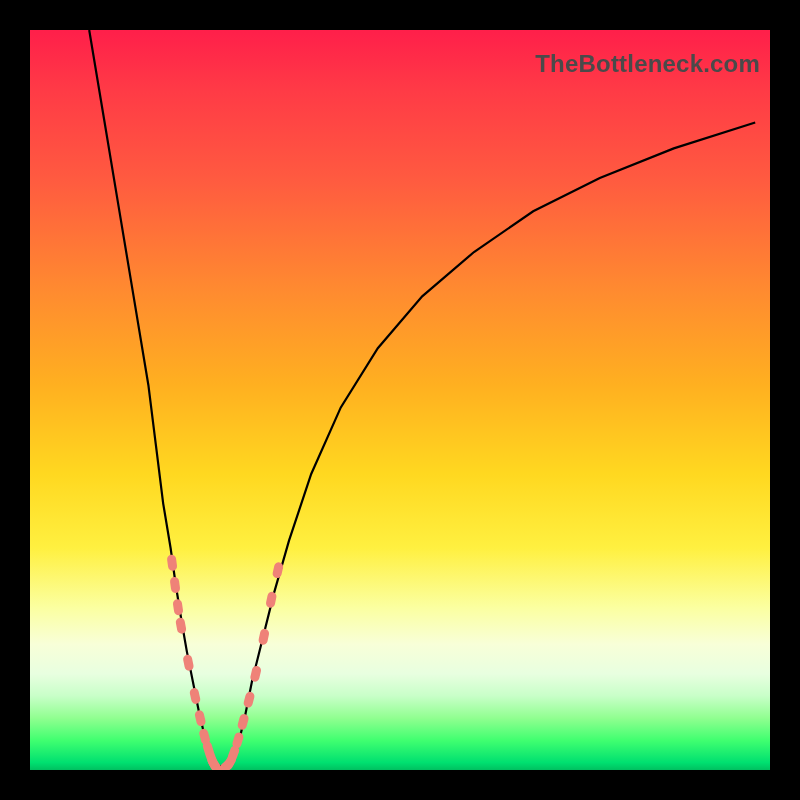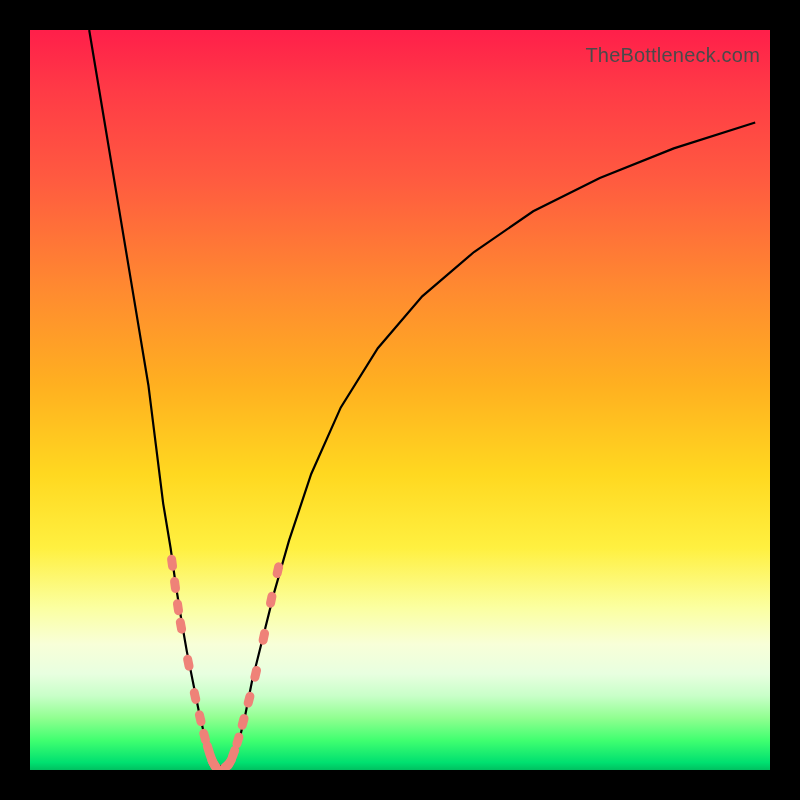--- a/index.html
+++ b/index.html
@@ -41,25 +41,25 @@
       #e8ffe0 87%,
       #c8ffc8 90%,
       #90ff90 93%,
       #40ff70 96%,
       #00e070 99%,
       #00c060 100%
     );
   }
   .watermark {
     position: absolute;
-    top: 14px;
+    top: 20px;
     right: 10px;
     color: #4a4a4a;
-    font-size: 20px;
-    font-weight: 400;
+    font-size: 24px;
+    font-weight: 700;
     letter-spacing: 0.2px;
     user-select: none;
   }
   svg.curve {
     position: absolute;
     inset: 0;
   }
 </style>
 </head>
 <body>

